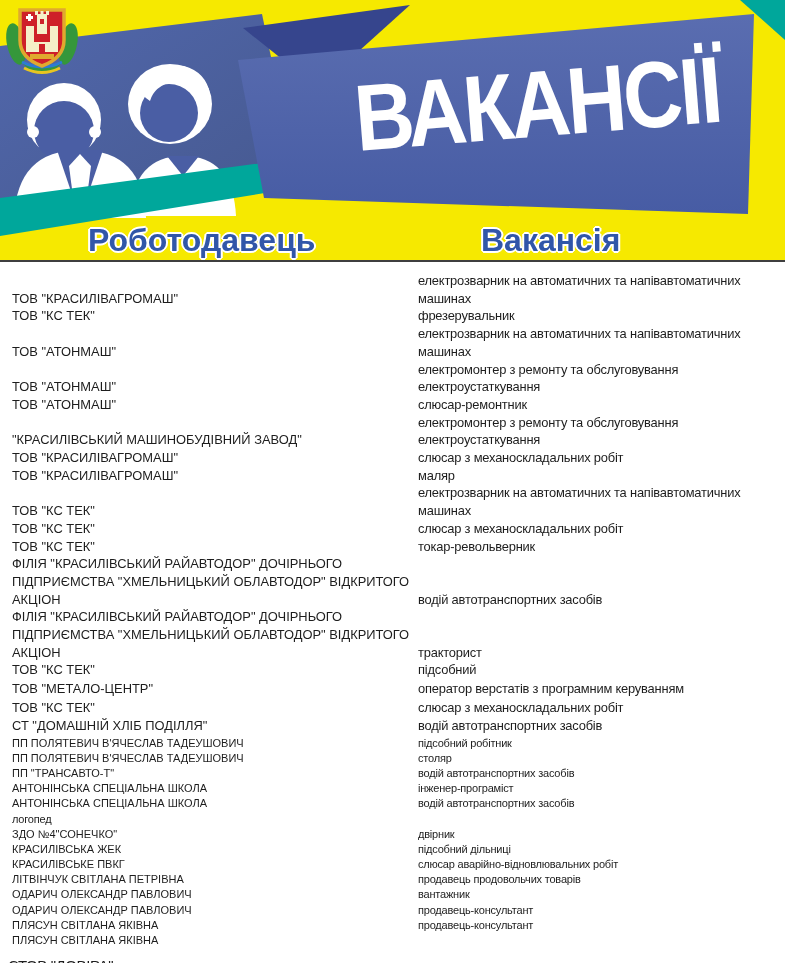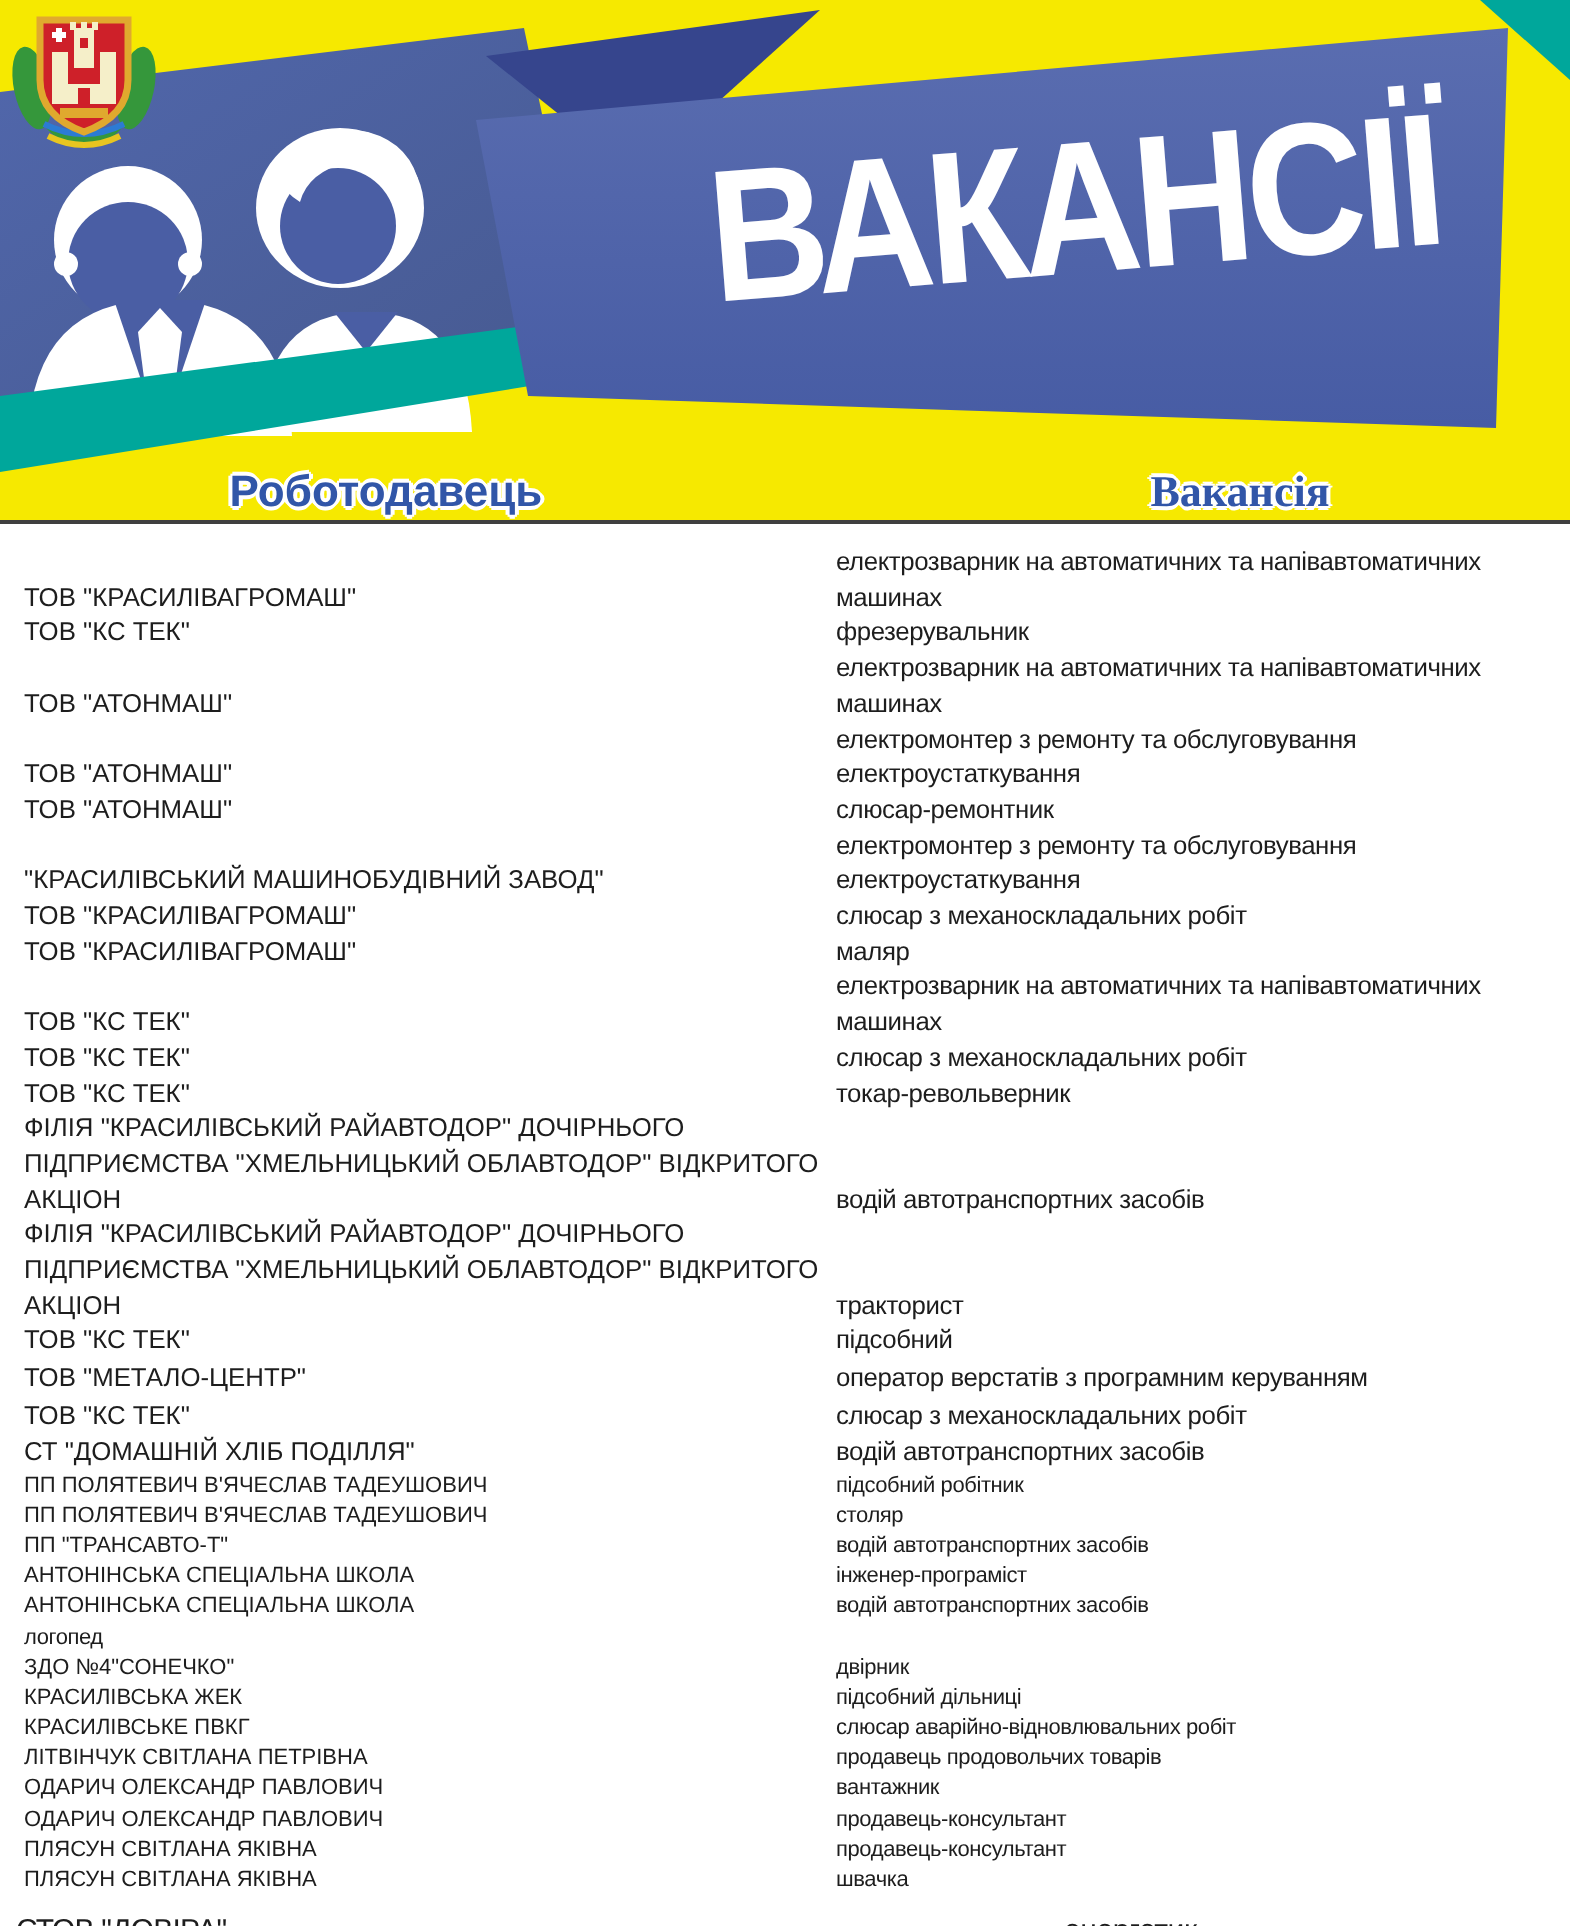--- a/index.html
+++ b/index.html
@@ -5,26 +5,26 @@
 <style>
   html,body{margin:0;padding:0;background:#fff;}
   .poster{position:relative;width:785px;height:963px;overflow:hidden;background:#fff;
           font-family:"Liberation Sans",sans-serif;}
   
   .banner{position:relative;width:785px;height:260px;background:#F6E900;}
   .banner svg{position:absolute;left:0;top:0;}
   .poster-title{position:absolute;left:298px;top:56px;width:478px;text-align:center;
     font-size:84px;font-weight:bold;color:#ffffff;letter-spacing:-3px;
     transform:rotate(-4.6deg) scale(.98,1.12);transform-origin:50% 50%;white-space:nowrap;}
-  .col-head{position:absolute;bottom:1px;font-size:22px;font-weight:bold;color:#3156A8;
-    text-align:center;white-space:nowrap;
+  .col-head{position:absolute;bottom:1px;font-size:32px;font-weight:bold;color:#3156A8;
+    text-align:left;white-space:nowrap;
     text-shadow:-2px 0 0 #fff,2px 0 0 #fff,0 -2px 0 #fff,0 2px 0 #fff,
                 -1px -1px 0 #fff,1px 1px 0 #fff,-1px 1px 0 #fff,1px -1px 0 #fff;}
   .employer-head{left:88px;width:210px;}
-  .vacancy-head{left:525px;width:190px;font-family:Liberation Serif, serif;}
+  .vacancy-head{left:481px;width:190px;}
   .sep{height:2px;background:#3f3f3f;}
   
   .list{position:relative;background:#fff;color:#1d1d1d;padding:10px 0 0 12px;}
   .row{display:grid;grid-template-columns:406px 1fr;align-items:end;}
   .cell{white-space:pre-line;}
   .vacancy{letter-spacing:-0.2px;}
   .rows-upper{font-size:12.9px;}
   .rows-upper .row{line-height:17.7px;}
   .rows-upper .row:nth-child(n+14):nth-child(-n+17){line-height:18.6px;}
   .rows-upper .row:nth-child(n+18){line-height:15.15px;font-size:11px;}
@@ -226,21 +226,20 @@
         <div class="row">
           <div class="cell employer">ОДАРИЧ ОЛЕКСАНДР ПАВЛОВИЧ</div>
           <div class="cell vacancy">продавець-консультант</div>
         </div>
         <div class="row">
           <div class="cell employer">ПЛЯСУН СВІТЛАНА ЯКІВНА</div>
           <div class="cell vacancy">продавець-консультант</div>
         </div>
         <div class="row">
           <div class="cell employer">ПЛЯСУН СВІТЛАНА ЯКІВНА</div>
-          <div class="cell vacancy">швачка</div>
         </div>
       </div>
     <div id="rows-bottom" class="rows-bottom">
         <div class="row">
           <div class="cell employer">СТОВ "ДОВІРА"</div>
           <div class="cell vacancy">енергетик</div>
         </div>
       </div>
   </main>
 

